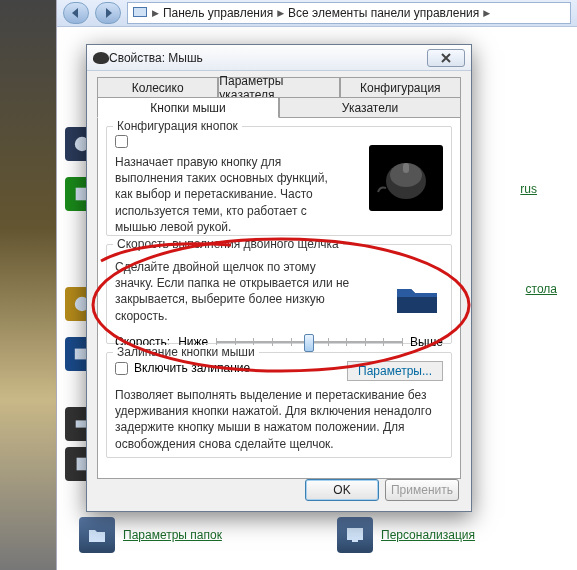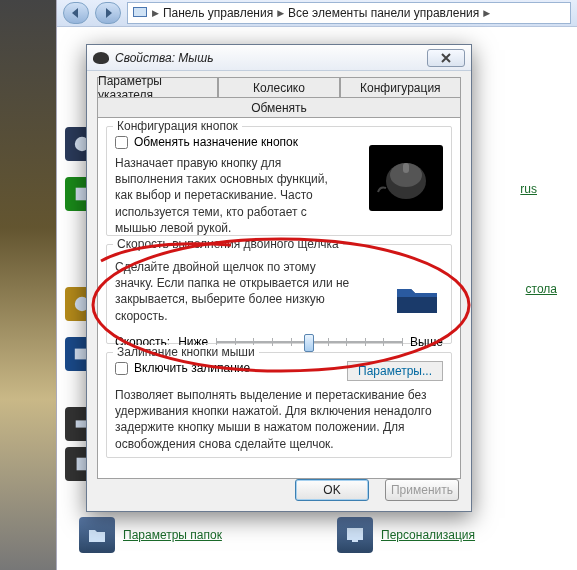--- a/index.html
+++ b/index.html
@@ -26,21 +26,21 @@
   .cp-item .ic svg{width:20px;height:20px;fill:#cfe2f7}
   .cp-item span{color:#1a6b2a;text-decoration:underline;white-space:nowrap}
   .side-ic{position:absolute;width:34px;height:34px;border-radius:4px;background:#2a3a5a;display:flex;align-items:center;justify-content:center}
   .side-ic svg{width:18px;height:18px;fill:#d7e4f5}
 
   
   .dialog{position:absolute; left:86px; top:44px; width:386px; height:468px;
     background:#f0f0f0; border:1px solid #6a7a90;
     box-shadow:0 6px 22px rgba(0,0,0,.5);}
   .dlg-title{height:26px;background:linear-gradient(#fdfdfd,#e8edf5); border-bottom:1px solid #c2cedd;
-    display:flex;align-items:center;padding:0 6px;gap:6px;font-style:italic;}
+    display:flex;align-items:center;padding:0 6px;}
   .dlg-title .mouseic{width:16px;height:12px;border-radius:50% 50% 40% 40%;background:#333}
   .dlg-title span{font-weight:400;color:#222}
   .dlg-close{margin-left:auto;width:38px;height:18px;border:1px solid #8a9ab0;border-radius:3px;
     background:linear-gradient(#f6f9ff,#dbe4f0);display:flex;align-items:center;justify-content:center}
   .dlg-close svg{width:10px;height:10px;stroke:#444;stroke-width:2;fill:none}
 
   .dlg-body{padding:6px 10px 10px 10px;position:relative;height:calc(100% - 26px);}
   .tabrow{display:flex;flex-wrap:wrap;}
   .tabrow .tab{flex:1;min-width:33%;height:21px;border:1px solid #a0a0a0;background:#ececec;
     display:flex;align-items:center;justify-content:center;color:#222;margin-bottom:-1px}
@@ -60,21 +60,21 @@
   .slider-row{display:flex;align-items:center;gap:8px;margin-top:8px}
   .slider{flex:1;height:20px;position:relative}
   .slider .track{position:absolute;left:0;right:0;top:9px;height:2px;background:#aeb0b2}
   .slider .tick{position:absolute;top:6px;width:1px;height:8px;background:#aeb0b2}
   .slider .thumb{position:absolute;top:2px;width:10px;height:18px;left:50%;transform:translateX(-50%);
     background:linear-gradient(#e9f4ff,#a8cdf0);border:1px solid #5a85b0;border-radius:2px}
   .paramsbtn{float:right;padding:2px 10px;border:1px solid #b0b0b0;background:#efefef;color:#0369a1}
 
   .annot{position:absolute;pointer-events:none;z-index:5}
 
-  .btnrow{position:absolute;right:12px;bottom:10px;display:flex;gap:16px}
+  .btnrow{position:absolute;right:12px;bottom:10px;display:flex;gap:6px}
   .btn{min-width:74px;height:22px;border:1px solid #8c8c8c;background:linear-gradient(#fdfdfd,#e4e4e4);
     display:flex;align-items:center;justify-content:center;border-radius:3px;color:#222}
   .btn.def{border-color:#3c7fb1;box-shadow:0 0 0 1px #a5d0ef inset}
   .btn.dis{color:#9a9a9a}
 </style>
 </head>
 <body>
 
 <div class="desktop">
   <div class="left-strip"></div>
@@ -166,32 +166,32 @@
       <div class="mouseic"></div>
       <span>Свойства: Мышь</span>
       <div class="dlg-close">
         <svg viewBox="0 0 10 10">
             <path d="M1 1l8 8M9 1l-8 8"></path>
           </svg>
       </div>
     </div>
     <div class="dlg-body">
       <div class="tabrow">
+        <div class="tab">Колесико</div>
         <div class="tab">Параметры указателя</div>
-        <div class="tab">Колесико</div>
         <div class="tab">Конфигурация</div>
-        <div class="tab bottom">Обменять</div>
+        <div class="tab bottom active">Кнопки мыши</div>
+        <div class="tab bottom">Указатели</div>
       </div>
       <div class="tabpanel">
 
         <div class="group" style="height:110px">
           <div class="group-title">Конфигурация кнопок</div>
           <label class="chk">
             <input type="checkbox" style="">
-            <span>Обменять назначение кнопок</span>
           </label>
           <div class="desc" style="width:230px">Назначает правую кнопку для выполнения таких основных функций, как выбор и перетаскивание. Часто используется теми, кто работает с мышью левой рукой.</div>
           <div class="mouse-img">
             <svg viewBox="0 0 60 50">
                 <ellipse cx="30" cy="28" rx="20" ry="18" fill="#333"></ellipse>
                 <ellipse cx="30" cy="22" rx="16" ry="12" fill="#555"></ellipse>
                 <rect x="27" y="10" width="6" height="10" rx="3" fill="#777"></rect>
                 <path d="M10 35q-6-2-8 4" stroke="#444" stroke-width="2" fill="none"></path>
               </svg>
           </div>

